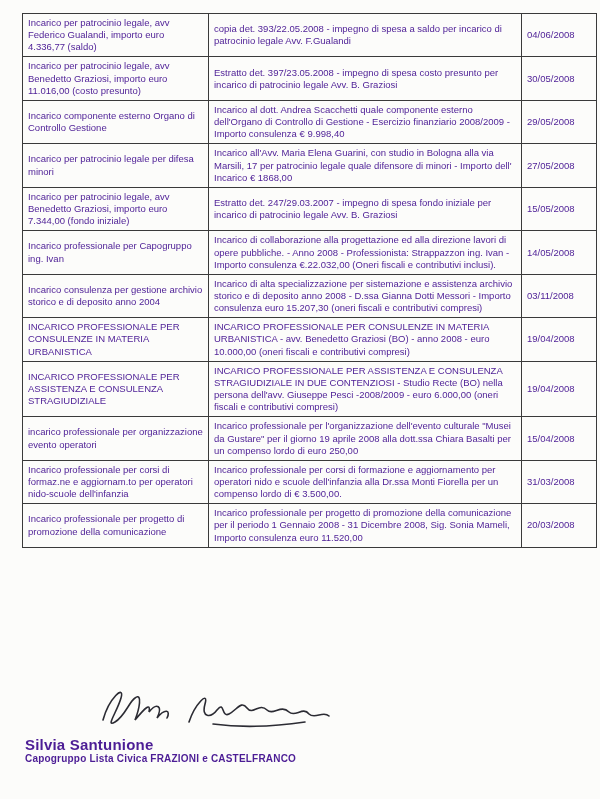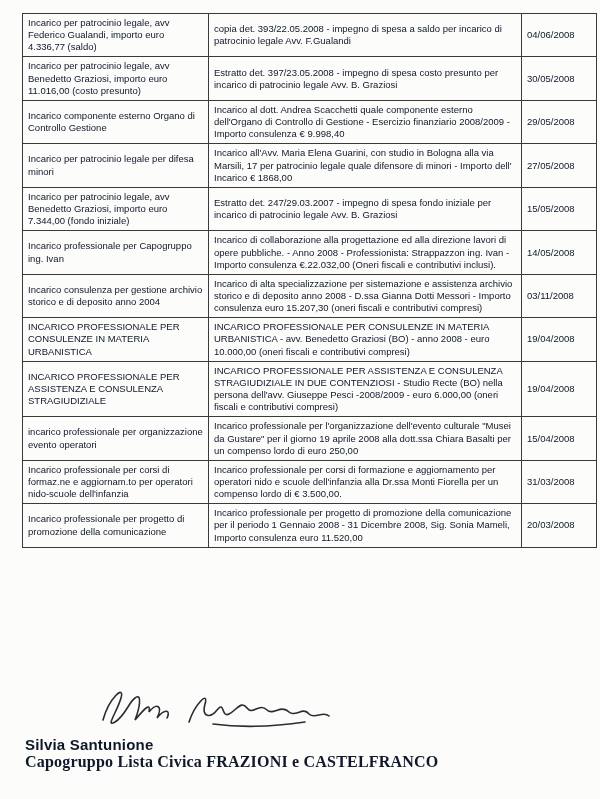--- a/index.html
+++ b/index.html
@@ -5,21 +5,21 @@
   * { margin: 0; padding: 0; box-sizing: border-box; }
   html, body { background: #e8e8e6; }
   .page {
     position: relative;
     width: 600px;
     height: 799px;
     margin: 0 auto;
     background: #fcfcfa;
     overflow: hidden;
     font-family: "Liberation Sans", sans-serif;
-    color: #0f172a;
+    color: #4c1d95;
     padding-left: 35px;
   }
   table.doc-table {
     position: absolute;
     top: 13px;
     left: 22px;
     width: 558px;
     border-collapse: collapse;
     table-layout: fixed;
   }
@@ -51,24 +51,23 @@
     top: 46px;
     left: 0;
     font-size: 15px;
     font-weight: bold;
     letter-spacing: 0.2px;
   }
   .signer-role {
     position: absolute;
     top: 63px;
     left: 0;
-    font-size: 16px;
+    font-size: 10px;
     font-weight: bold;
     letter-spacing: 0.2px;
-    font-family: Liberation Serif, serif;
   }
 </style>
 </head>
 <body>
 
 <div class="page">
 
   <table class="doc-table">
     <tbody>
       <tr>

